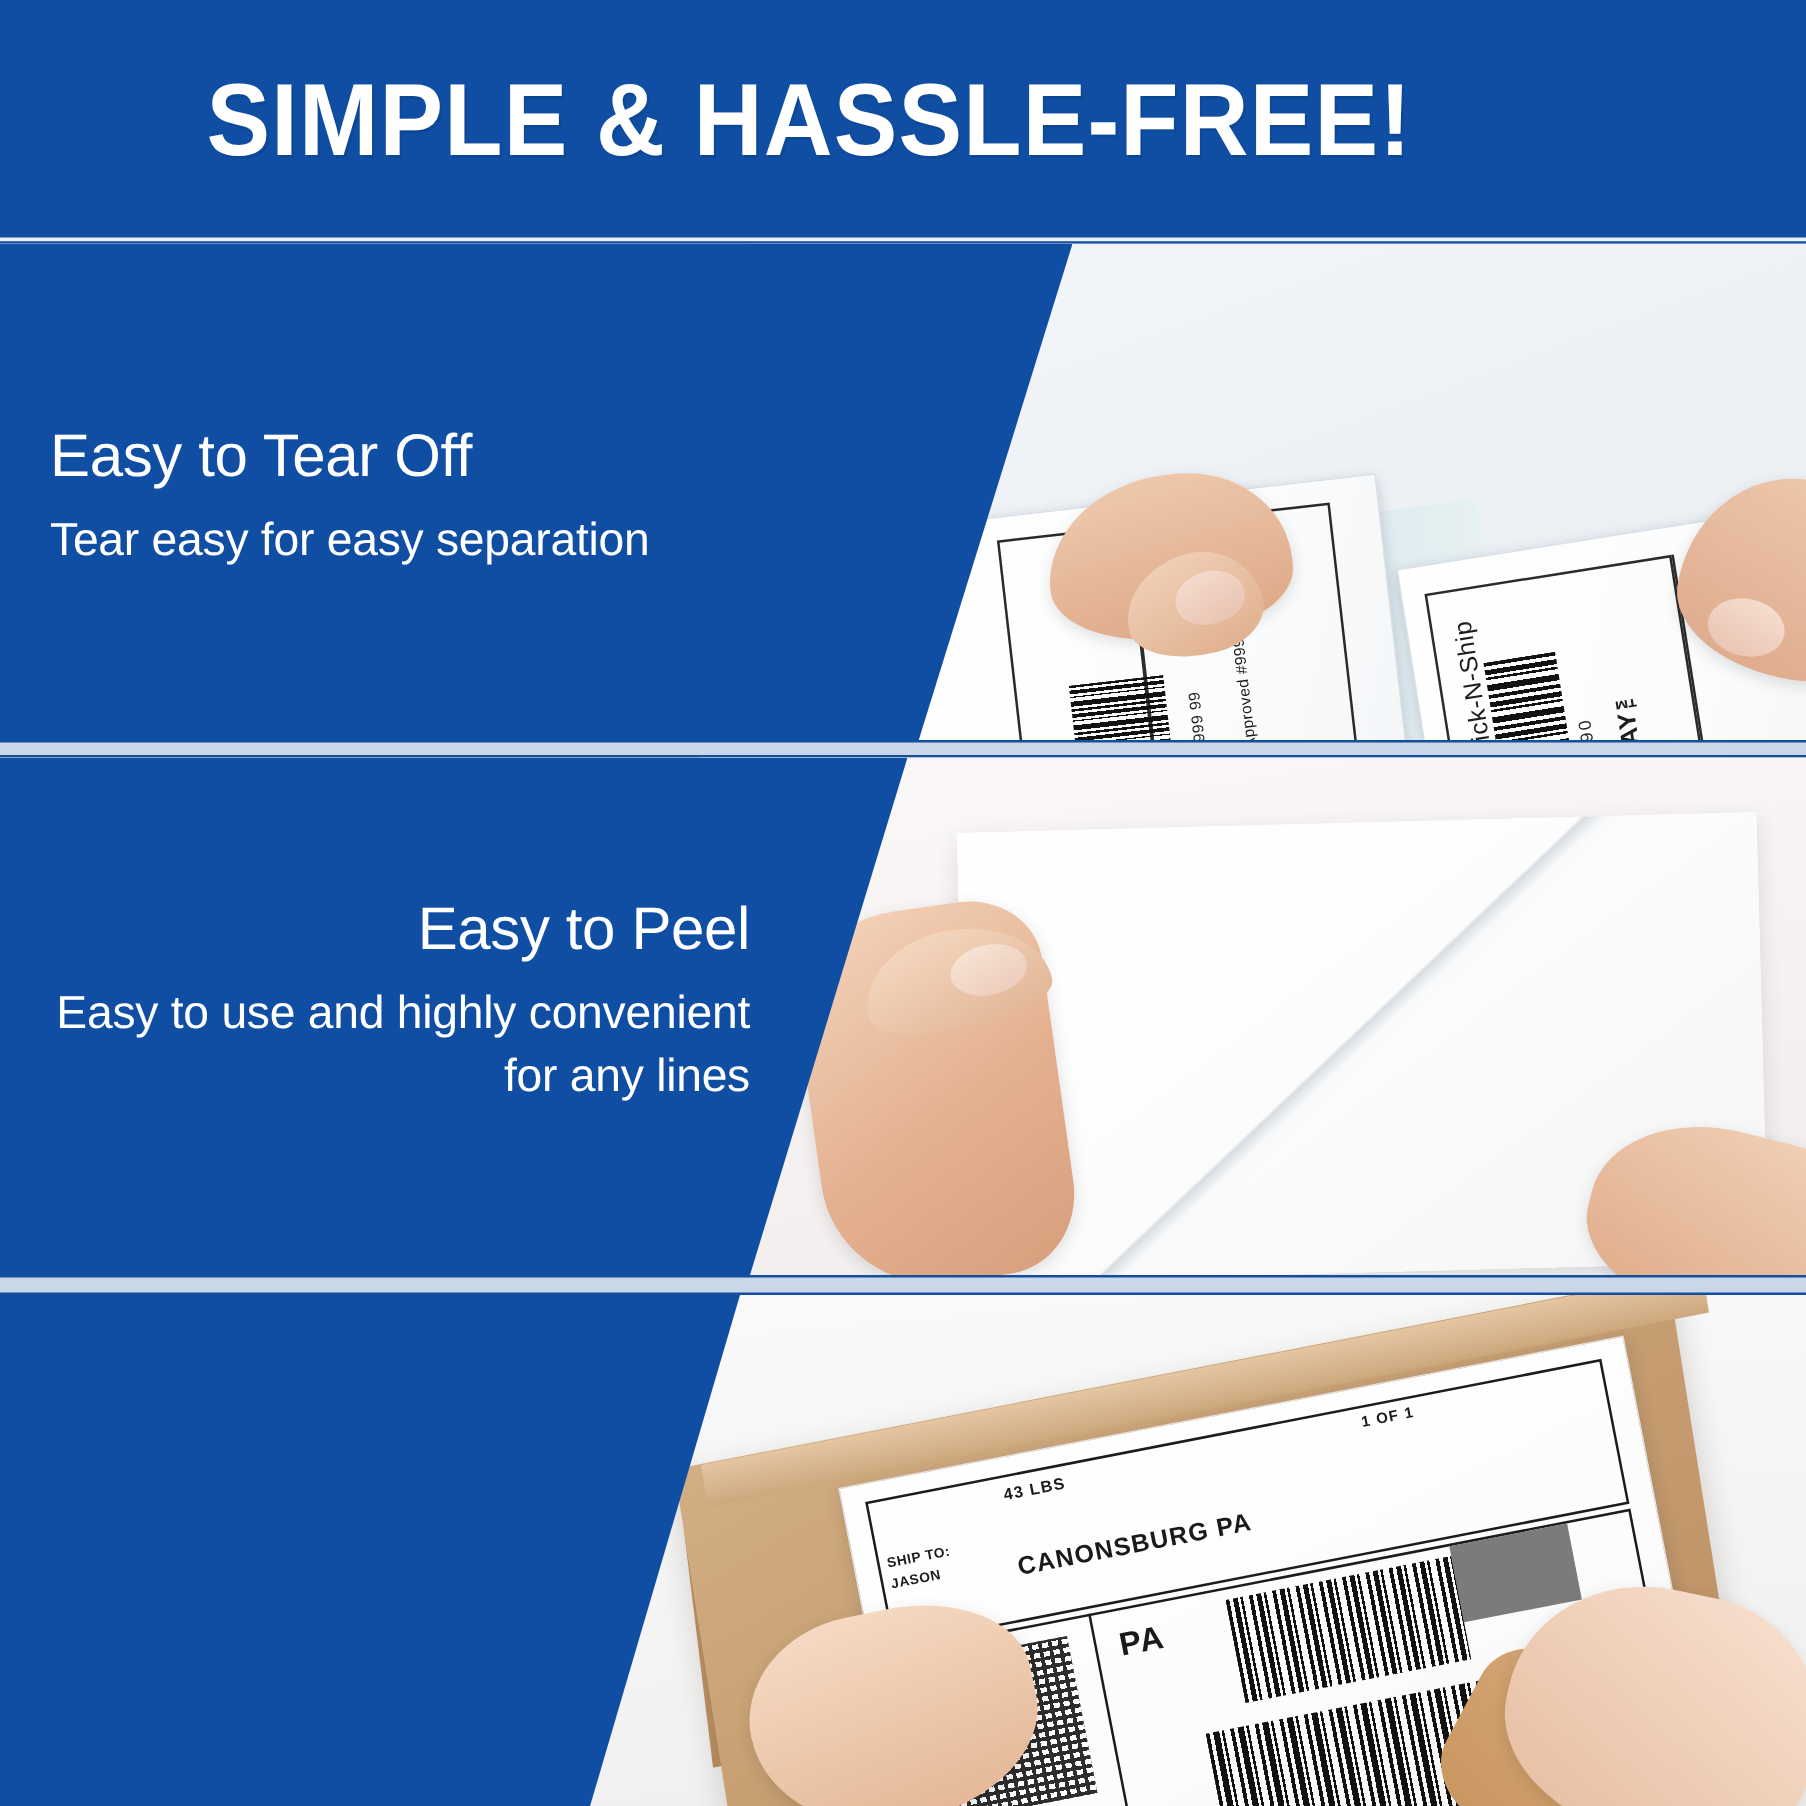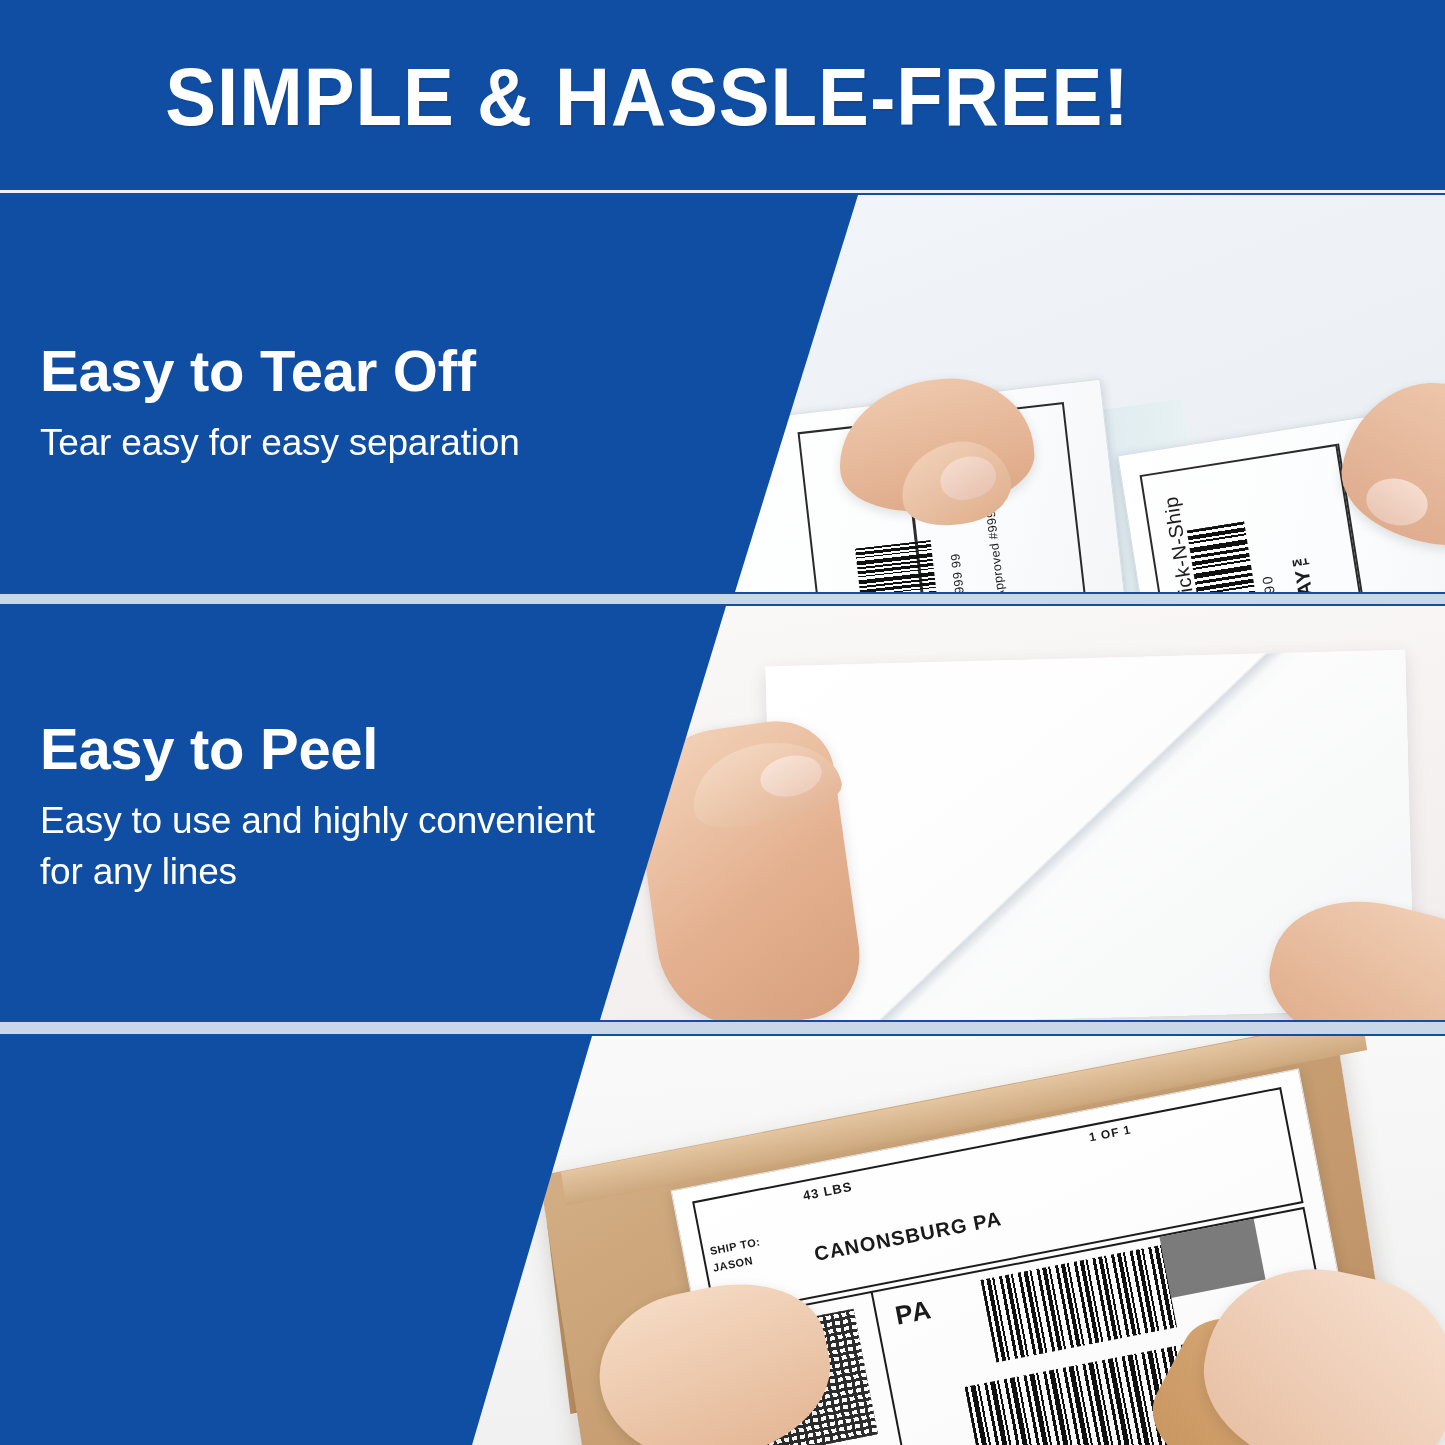--- a/index.html
+++ b/index.html
@@ -62,26 +62,26 @@
     z-index:6;
   }
   .panel.p1 .wedge { clip-path:polygon(0 0, 858px 0, 735px 100%, 0 100%); }
   .panel.p2 .wedge { clip-path:polygon(0 0, 726px 0, 600px 100%, 0 100%); }
   .panel.p3 .wedge { clip-path:polygon(0 0, 592px 0, 472px 100%, 0 100%); }
 
   .text-block {
     position:absolute; z-index:8; color:#ffffff;
   }
   .panel.p1 .text-block { left:40px; top:145px; }
-  .panel.p2 .text-block { left:40px; top:112px; }
+  .panel.p2 .text-block { left:40px; top:112px;text-align:right; }
   .panel.p3 .text-block { left:40px; top:108px; }
 
   .feature-title {
-    font-weight:bold;
-    font-size:58px;
+    font-weight:normal;
+    font-size:48px;
     line-height:1.08;
     letter-spacing:-0.3px;
     margin-bottom:14px;
     white-space:nowrap;
   }
   .feature-sub {
     font-size:37px;
     font-weight:normal;
     line-height:1.38;
     letter-spacing:-0.2px;

